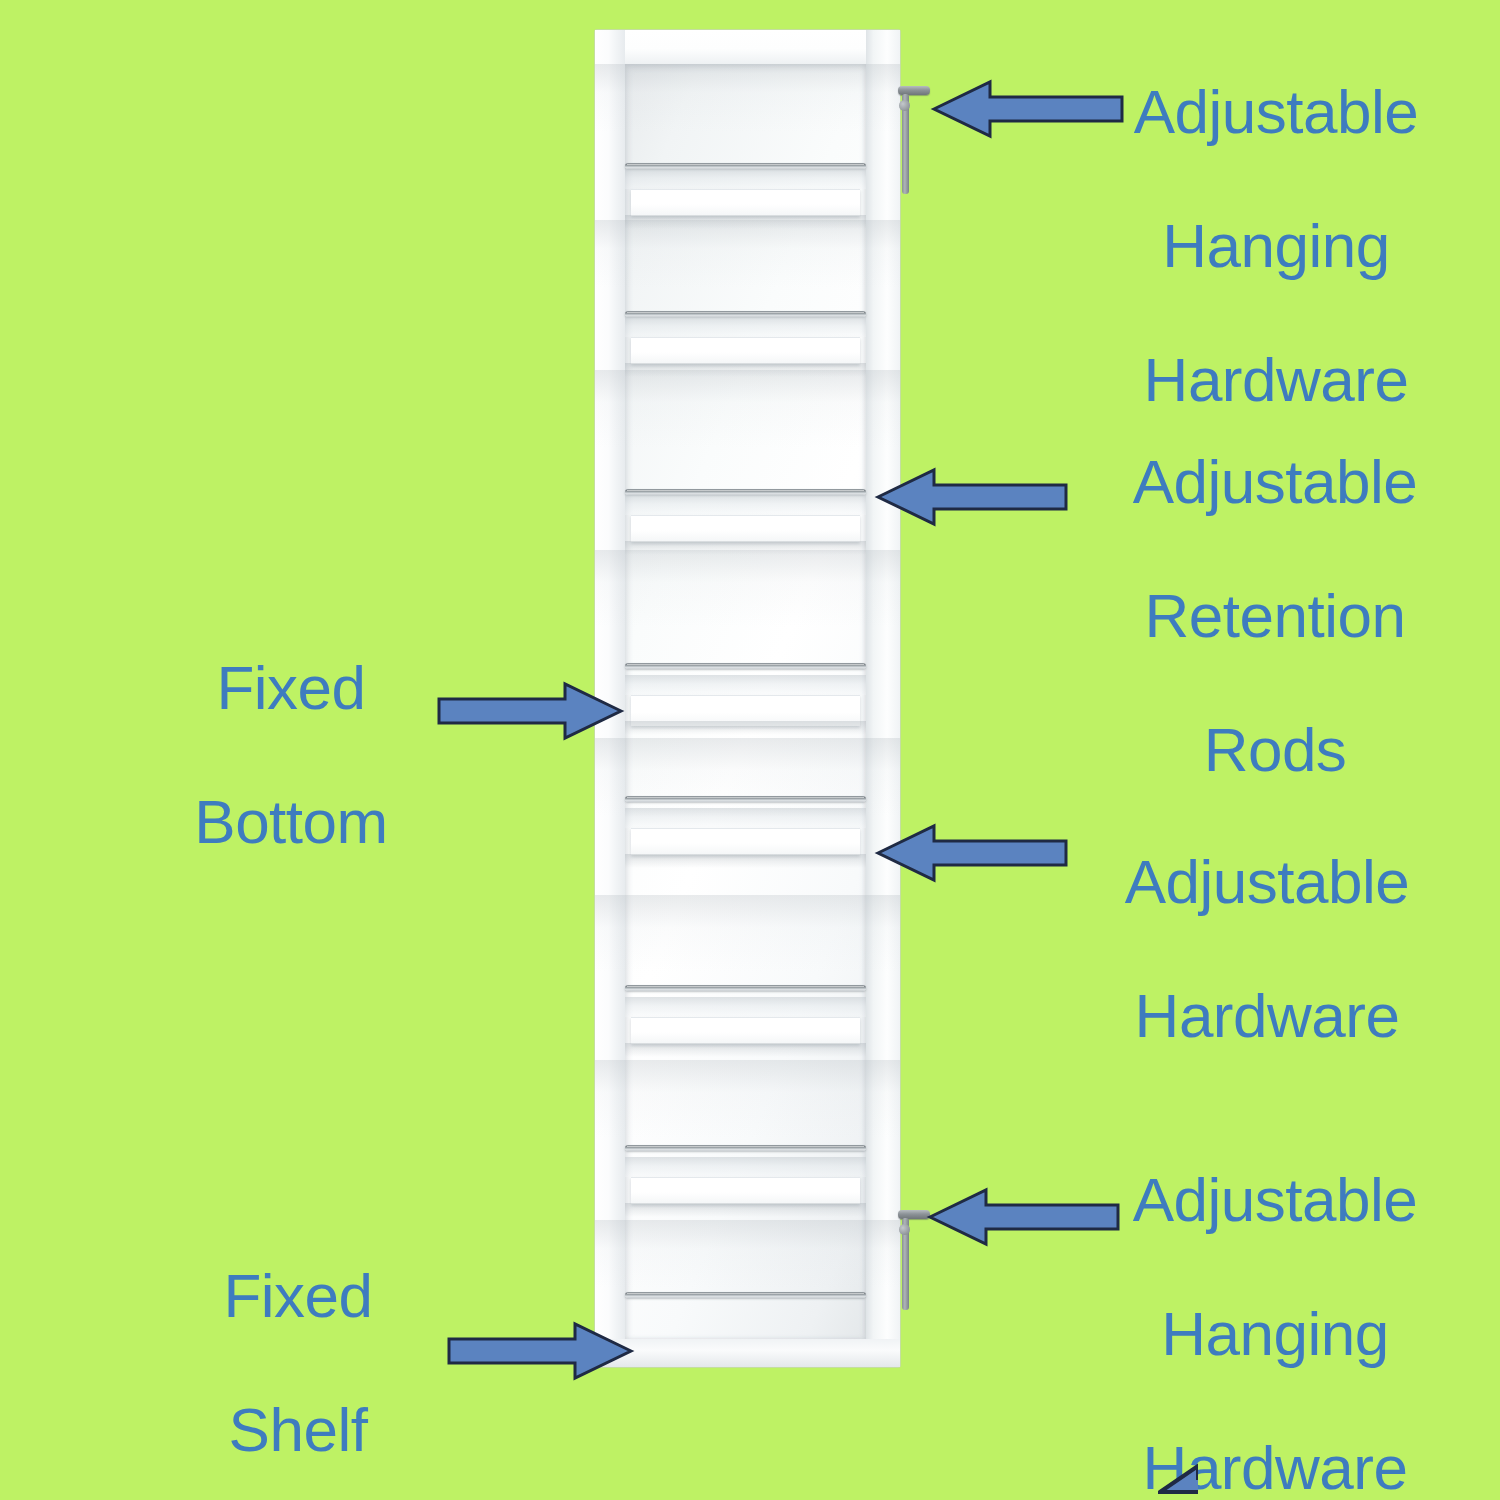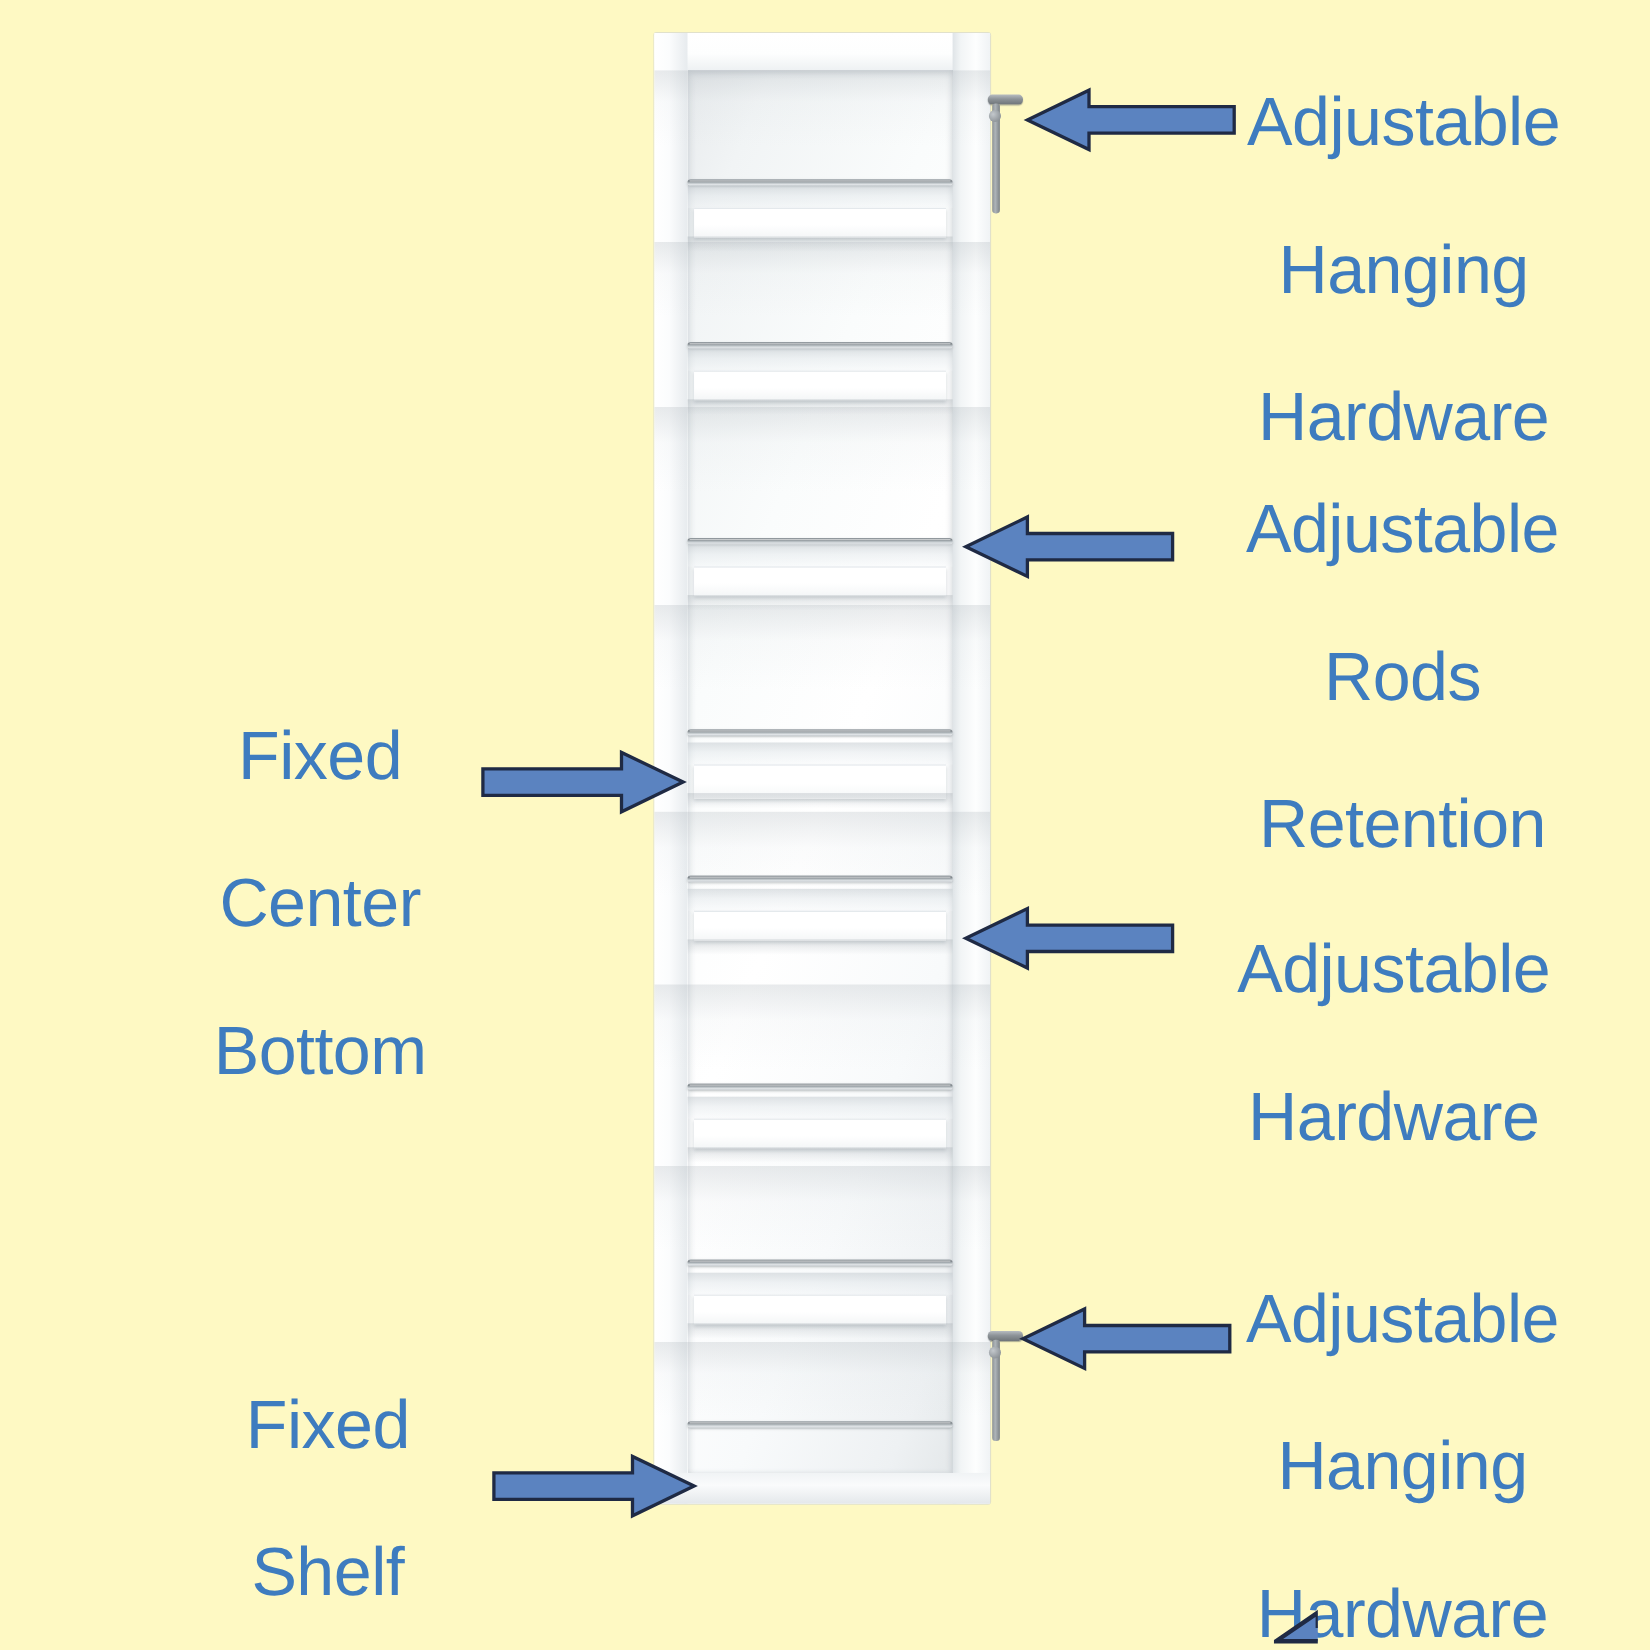--- a/index.html
+++ b/index.html
@@ -14,21 +14,21 @@
     position: relative;
     overflow: hidden;
     font-family: "Liberation Sans", sans-serif;
   }
 
   #stage {
     position: absolute;
     left: 0; top: 0;
     width: 1500px;
     height: 1500px;
-    background: #fef9c3;
+    background: #bef264;
   }
 
   
   .cabinet {
     position: absolute;
     left: 595px;
     top: 30px;
     width: 305px;
     height: 1337px;
   }
@@ -317,22 +317,22 @@
     <div>Hardware</div>
   </div>
 
   <div class="arrow" style="left:876px; top:466px; width:192px; height:62px;">
     <svg width="192" height="62" viewBox="0 0 192 62">
       <polygon points="2,31 58,4 58,19 190,19 190,43 58,43 58,58" fill="#5B83C0" stroke="#1F2A44" stroke-width="3" stroke-linejoin="miter"></polygon>
     </svg>
   </div>
   <div class="label right" style="left:1090px; top:382px; width:370px;">
     <div>Adjustable</div>
+    <div>Retention</div>
     <div>Rods</div>
-    <div>Retention</div>
   </div>
 
   <div class="arrow" style="left:876px; top:822px; width:192px; height:62px;">
     <svg width="192" height="62" viewBox="0 0 192 62">
       <polygon points="2,31 58,4 58,19 190,19 190,43 58,43 58,58" fill="#5B83C0" stroke="#1F2A44" stroke-width="3" stroke-linejoin="miter"></polygon>
     </svg>
   </div>
   <div class="label right" style="left:1082px; top:782px; width:370px;">
     <div>Adjustable</div>
     <div>Hardware</div>
@@ -344,21 +344,20 @@
     </svg>
   </div>
   <div class="label right" style="left:1090px; top:1100px; width:370px;">
     <div>Adjustable</div>
     <div>Hanging</div>
     <div>Hardware</div>
   </div>
 
   <div class="label left" style="left:186px; top:588px; width:210px;">
     <div>Fixed</div>
-    <div>Center</div>
     <div>Bottom</div>
   </div>
   <div class="arrow" style="left:437px; top:680px; width:186px; height:62px;">
     <svg width="186" height="62" viewBox="0 0 186 62">
       <polygon points="184,31 128,4 128,19 2,19 2,43 128,43 128,58" fill="#5B83C0" stroke="#1F2A44" stroke-width="3" stroke-linejoin="miter"></polygon>
     </svg>
   </div>
 
   <div class="label left" style="left:170px; top:1196px; width:256px;">
     <div>Fixed</div>

